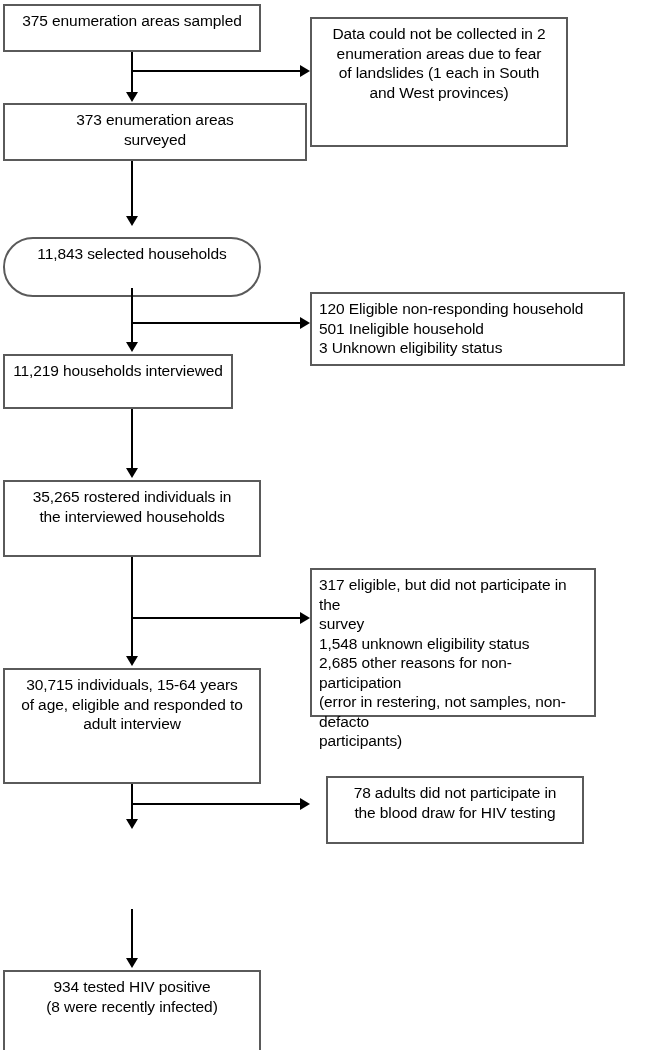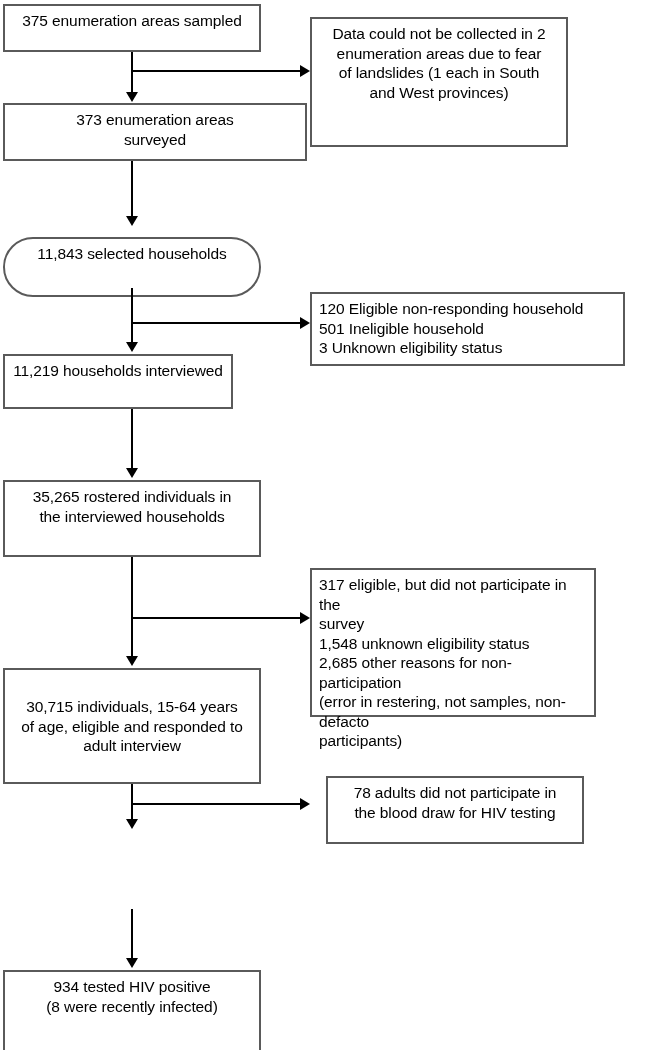--- a/index.html
+++ b/index.html
@@ -85,21 +85,21 @@
 
   <div class="node center" style="left:3px; top:354px; width:230px; height:55px;">
     <span class="txt">11,219 households interviewed</span>
   </div>
 
   <div class="node center" style="left:3px; top:480px; width:258px; height:77px;">
     <span class="txt">35,265 rostered individuals in
 the interviewed households</span>
   </div>
 
-  <div class="node center" style="left:3px; top:668px; width:258px; height:116px;align-items:center;">
+  <div class="node center" style="left:3px; top:668px; width:258px; height:116px;">
     <span class="txt">30,715 individuals, 15-64 years
 of age, eligible and responded to
 adult interview</span>
   </div>
 
 
   <div class="node center" style="left:3px; top:970px; width:258px; height:96px;justify-content:flex-end;">
     <span class="txt">934 tested HIV positive
 (8 were recently infected)</span>
   </div>

